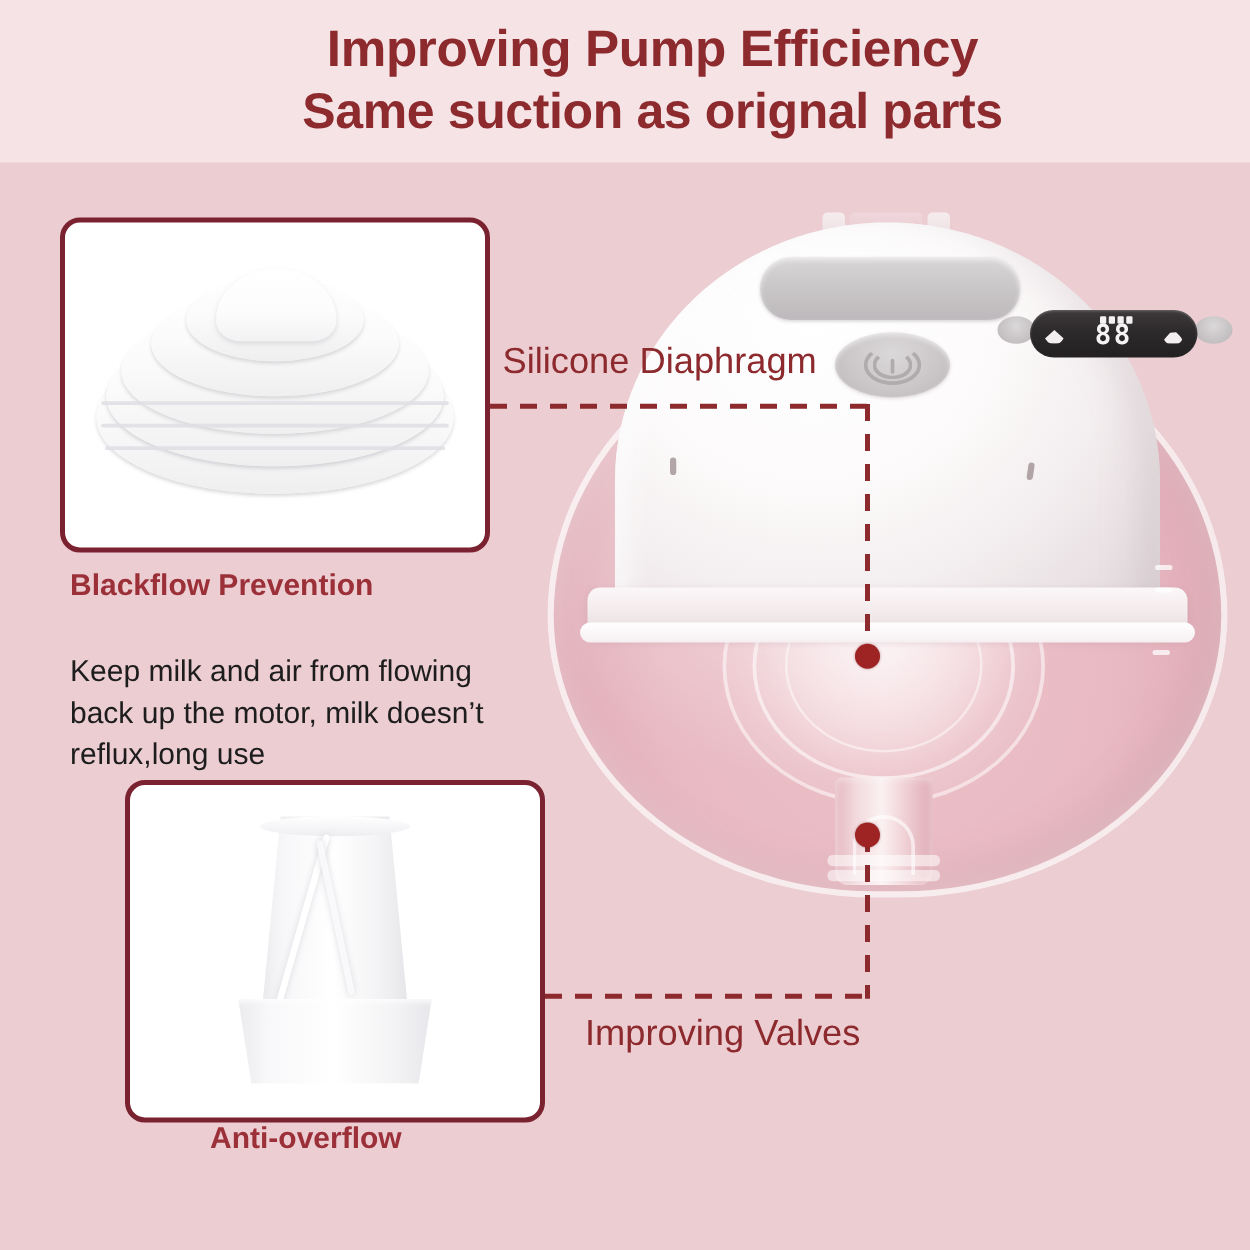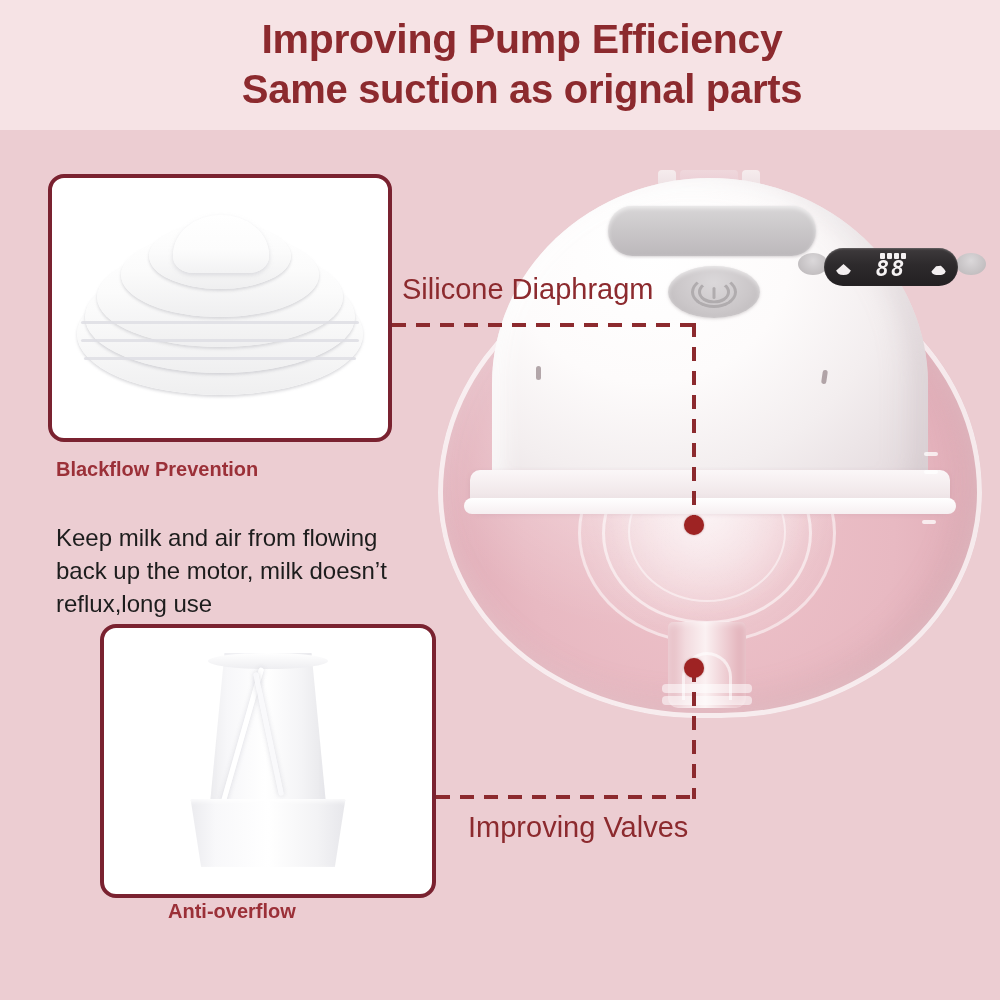--- a/index.html
+++ b/index.html
@@ -195,21 +195,20 @@
   }
   .panel-btn.minus { left: 190px; }
   .panel-btn.plus  { left: 348px; }
   .display {
     position: absolute;
     left: 216px; top: 42px;
     width: 134px; height: 38px;
     border-radius: 19px / 19px;
     background: linear-gradient(180deg, #3e3a3c 0%, #2d2a2c 45%, #232022 100%);
     box-shadow: inset 0 1px 2px rgba(255,255,255,.22);
-    font-style: italic;
   }
   .batt {
     position: absolute;
     left: 56px; top: 5px;
     width: 26px; height: 6px;
     display: flex; gap: 2px;
   }
   .batt i { flex: 1; background: #f4f1f2; border-radius: 1px; }
   .digits {
     position: absolute;
@@ -362,21 +361,21 @@
     background: linear-gradient(90deg, #e6e6ea 0%, #f8f8fa 20%, #ffffff 50%, #f3f3f5 78%, #e2e2e7 100%);
     box-shadow: inset 0 2px 5px rgba(255,255,255,.9);
     clip-path: polygon(6% 0%, 94% 0%, 88% 100%, 12% 100%);
   }
 
   
   .part-title {
     position: absolute;
     color: #9b3038;
     font-weight: bold;
-    font-size: 20px;
+    font-size: 24px;
     line-height: 34px;
     white-space: nowrap;
   }
   .part-body {
     position: absolute;
     color: #1d1d1d;
     font-size: 24px;
     line-height: 33px;
     margin-top: 24px;
   }

